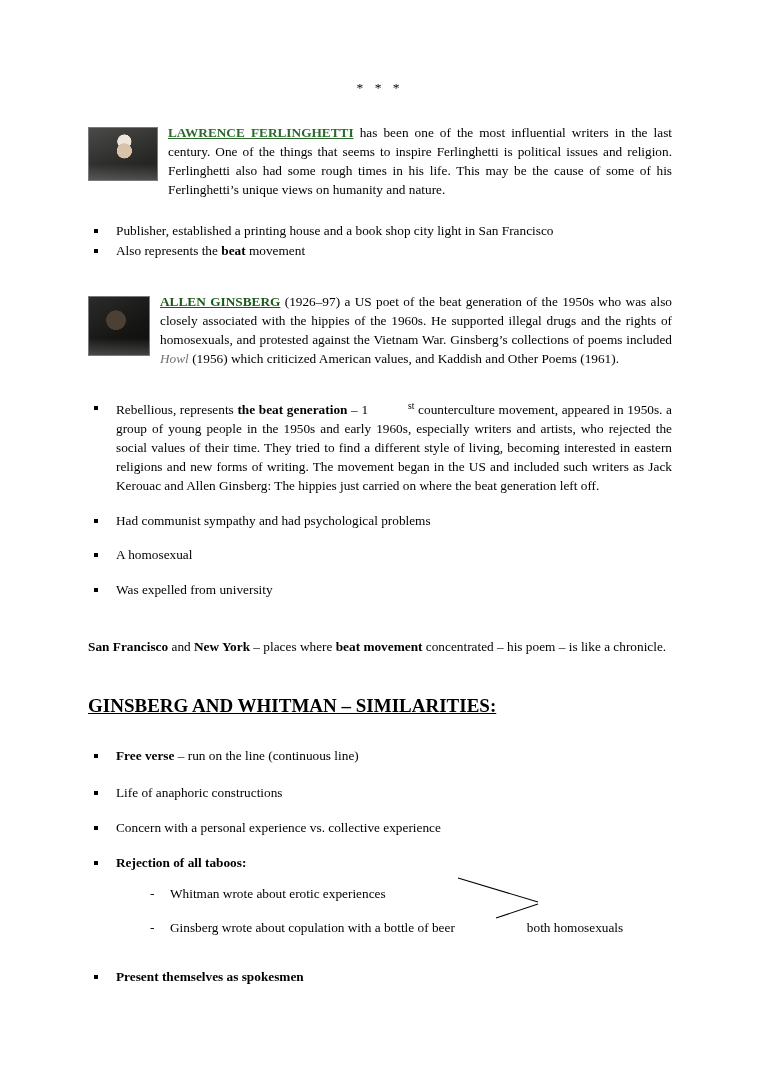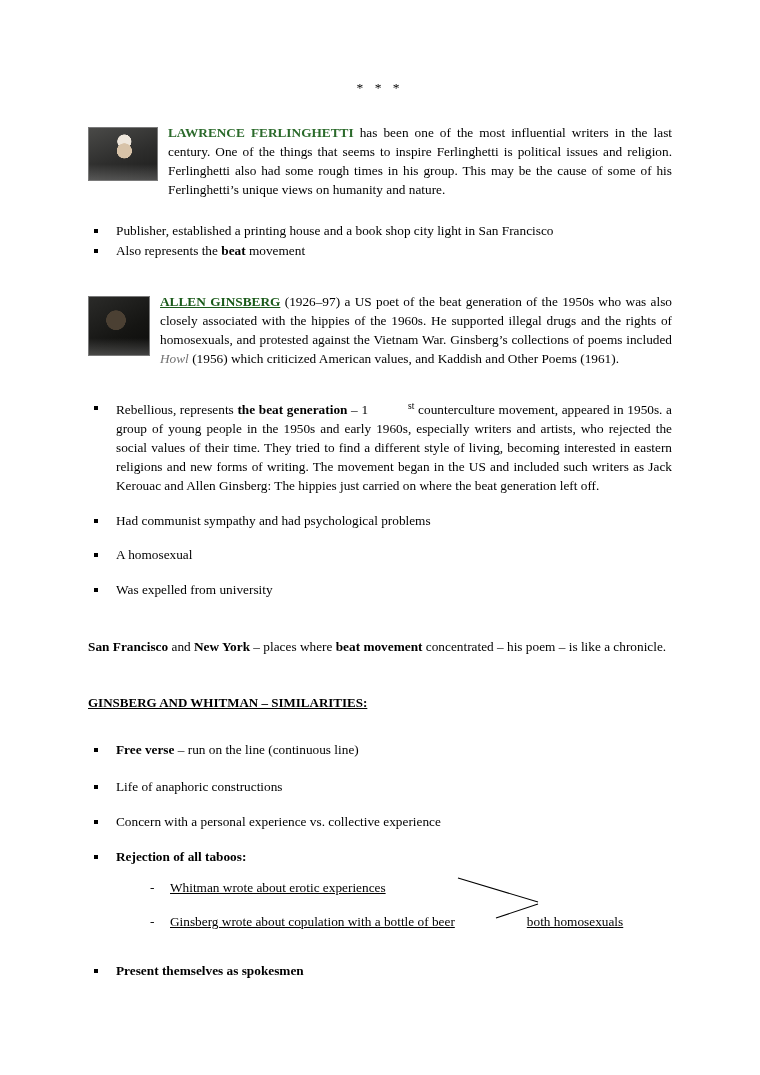--- a/index.html
+++ b/index.html
@@ -37,20 +37,21 @@
   }
   .para {
     font-size: 13.3px;
     line-height: 1.42;
     text-align: justify;
     margin: 0 0 8px 0;
   }
   .para.nojust { text-align: left; }
   .heading-link {
     font-weight: bold;
+    text-decoration: underline;
     color: #2b6a2b;
   }
   .heading-link2 {
     font-weight: bold;
     text-decoration: underline;
     color: #1a5a1a;
   }
   .portrait {
     float: left;
     width: 68px;
@@ -107,37 +108,36 @@
   .tight li { margin-bottom: 2px; }
   .gap-sm { height: 14px; }
   .gap-md { height: 22px; }
   .gap-lg { height: 30px; }
   b, .b { font-weight: bold; }
   .howl {
     font-style: italic;
     color: #737373;
   }
   .sect-title {
-    font-size: 13px;
+    font-size: 19px;
     font-weight: bold;
     text-decoration: underline;
     margin: 0 0 8px 0;
   }
   .dashlist {
     margin: 0;
     padding: 0;
     list-style: none;
   }
   .dashlist li {
     position: relative;
     padding-left: 82px;
     font-size: 13.3px;
     line-height: 1.42;
     margin-bottom: 16px;
-    text-decoration: underline;
   }
   .dashlist li::before {
     content: "-";
     position: absolute;
     left: 62px;
     top: 0;
   }
   .annot {
     position: absolute;
     left: 88px;
@@ -152,21 +152,21 @@
 <body>
 
 <div class="page">
   <div class="content">
 
     <div class="stars">* * *</div>
 
     <div class="para">
       <span class="portrait p1">
           <span class="hl"></span>
-        </span><span class="heading-link">LAWRENCE FERLINGHETTI</span><span> has been one of the most influential writers in the last century.  One of the things that seems to inspire Ferlinghetti is political issues and religion. Ferlinghetti also had some rough times in his group.  This may be the cause of some of his Ferlinghetti’s unique views on humanity and nature.</span>
+        </span><span class="heading-link">LAWRENCE FERLINGHETTI</span><span> has been one of the most influential writers in the last century.  One of the things that seems to inspire Ferlinghetti is political issues and religion. Ferlinghetti also had some rough times in his life.  This may be the cause of some of his Ferlinghetti’s unique views on humanity and nature.</span>
     </div>
 
     <div class="gap-sm"></div>
 
     <ul class="bullets tight">
       <li><span>Publisher, established a printing house and a book shop city light in San Francisco</span></li>
       <li><span>Also represents the </span><b>beat</b><span> movement</span></li>
     </ul>
 
     <div class="gap-lg"></div>

